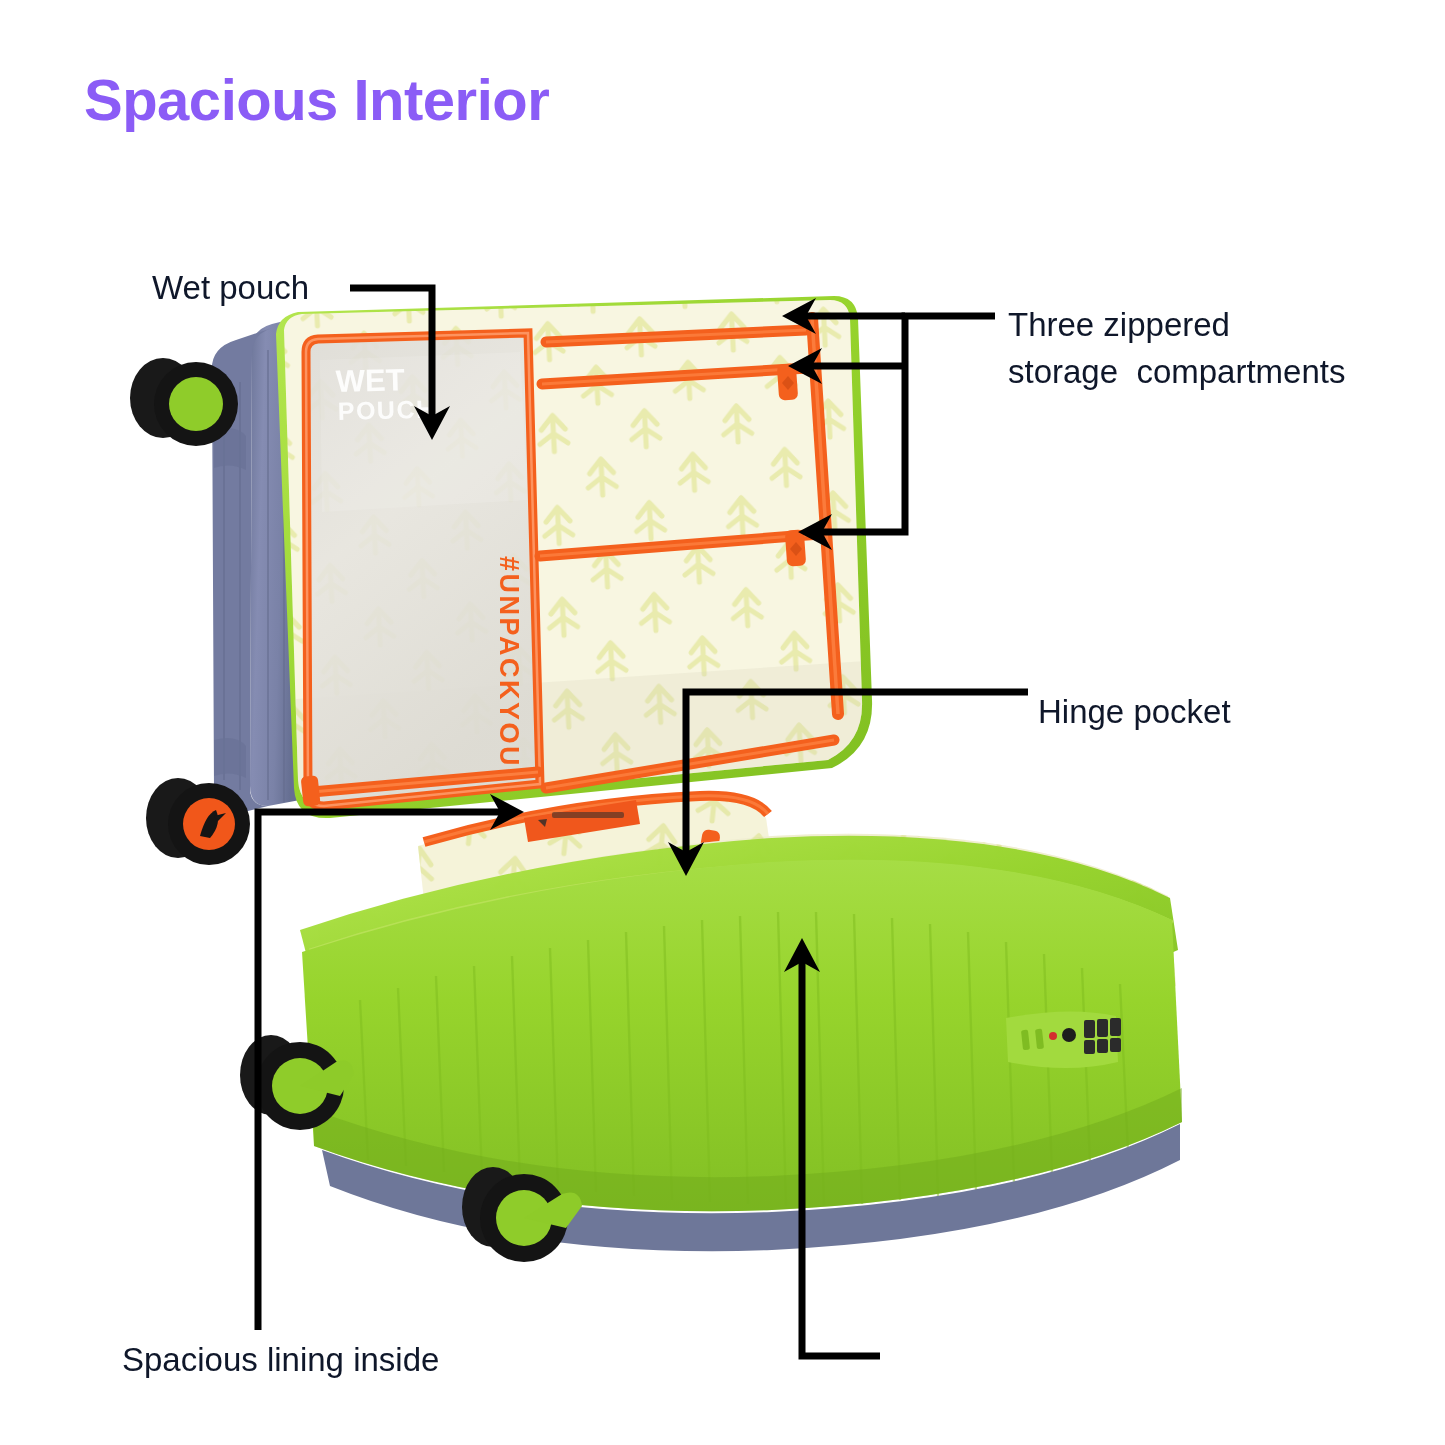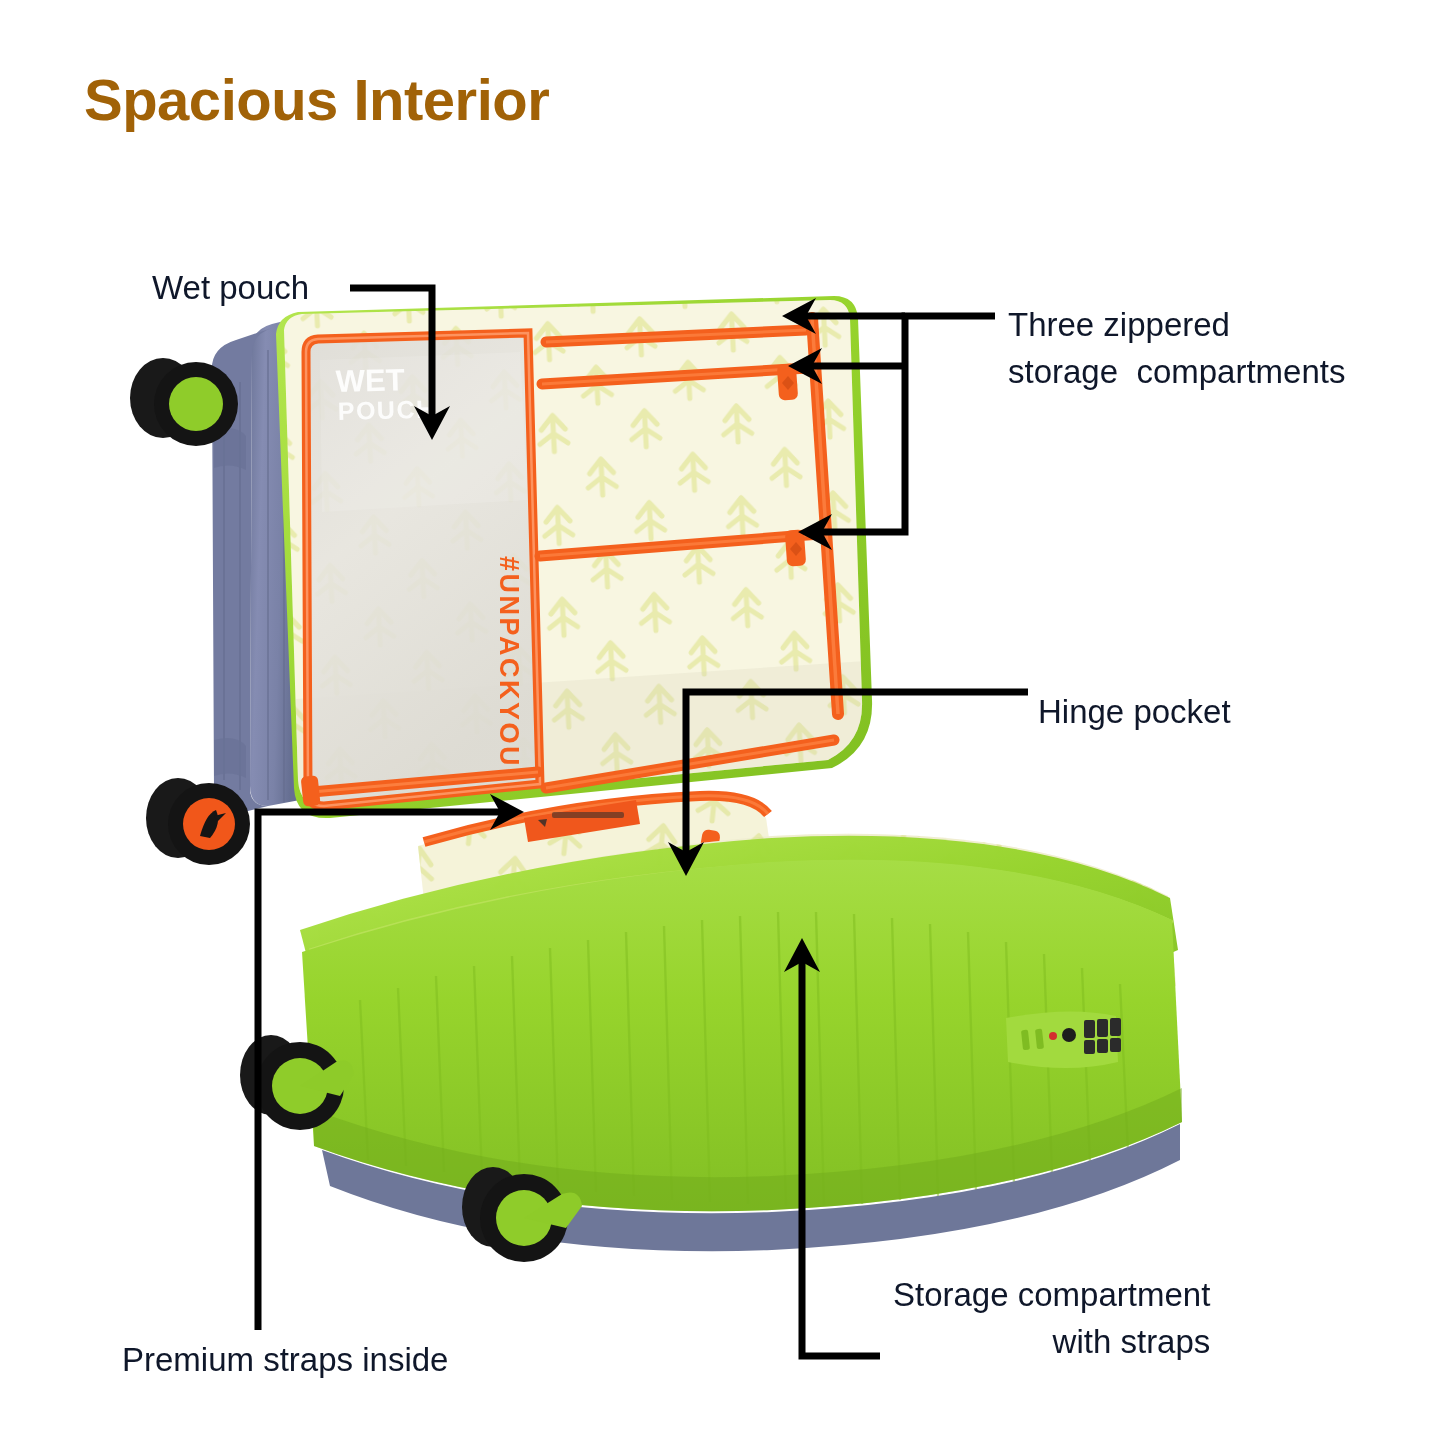--- a/index.html
+++ b/index.html
@@ -20,21 +20,21 @@
     overflow: hidden;
   }
 
   
   #page-title {
     position: absolute;
     left: 84px;
     top: 66px;
     font-size: 58px;
     font-weight: bold;
-    color: #a16207;
+    color: #8b5cf6;
     letter-spacing: -0.5px;
     white-space: nowrap;
   }
 
   
   .callout {
     position: absolute;
     font-size: 33px;
     color: #0f172a;
     line-height: 1.42;
@@ -351,18 +351,16 @@
 
   <div id="page-title">Spacious Interior</div>
 
   <div class="callout" id="label-wet-pouch">Wet pouch</div>
 
   <div class="callout" id="label-three-zip">Three zippered
 storage  compartments</div>
 
   <div class="callout" id="label-hinge-pocket">Hinge pocket</div>
 
-  <div class="callout" id="label-premium">Premium straps inside</div>
-
-  <div class="callout" id="label-storage-strap">Storage compartment
-with straps</div>
+  <div class="callout" id="label-premium">Spacious lining inside</div>
+
 
 </div>
 
 </body></html>

